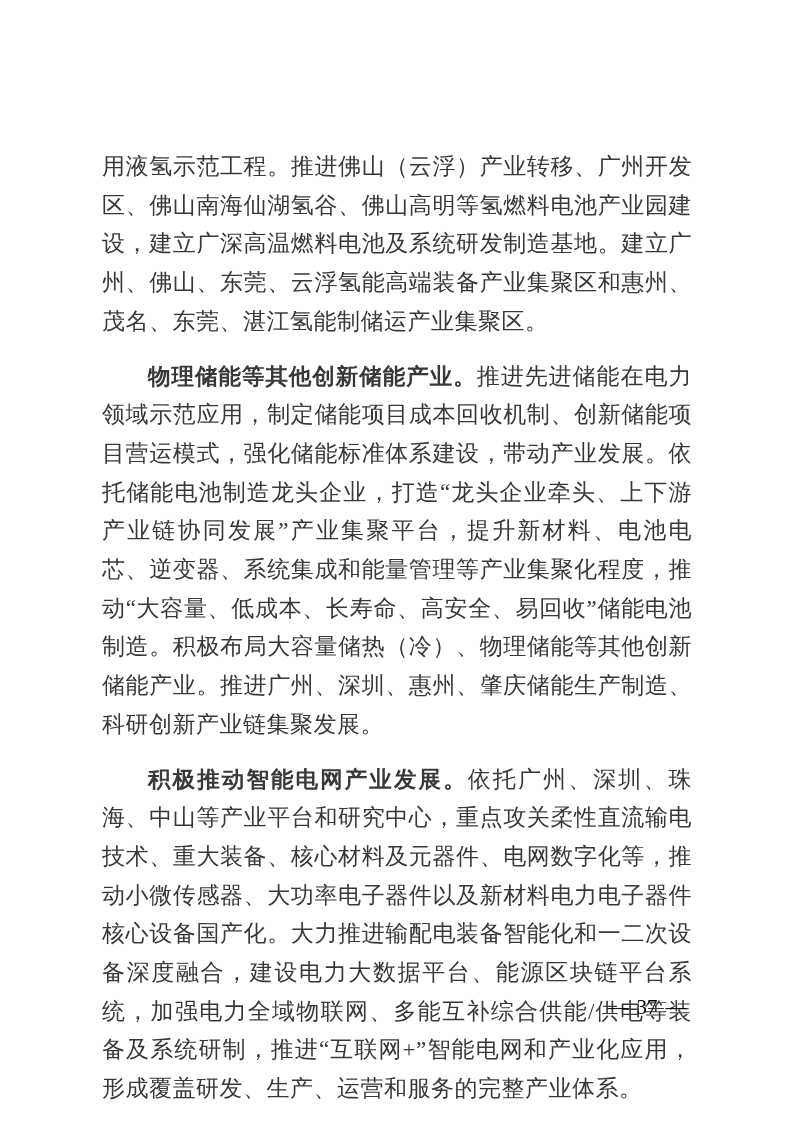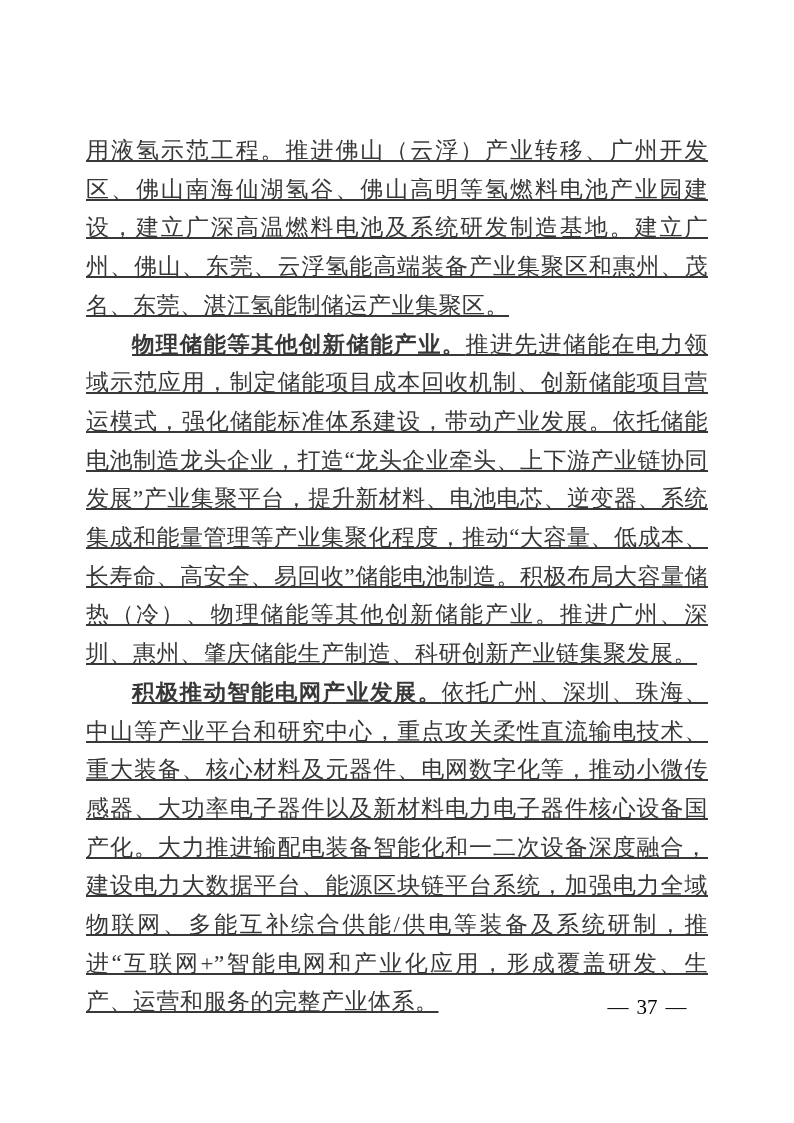--- a/index.html
+++ b/index.html
@@ -20,23 +20,22 @@
     position: absolute;
     left: 86px;
     top: 132px;
     width: 622px;
     font-size: 23px;
     line-height: 38.7px;
     text-align: justify;
     letter-spacing: 0.5px;
   }
   p.para {
-    margin: 0;
+    margin: 16px;
     padding: 0;
-    text-decoration: underline;
   }
   p.para.indent {
     text-indent: 2em;
   }
   .lead {
     font-weight: 700;
     font-family: "Liberation Sans", "DejaVu Sans", sans-serif;
     font-size: 22.5px;
   }
   .footer {

